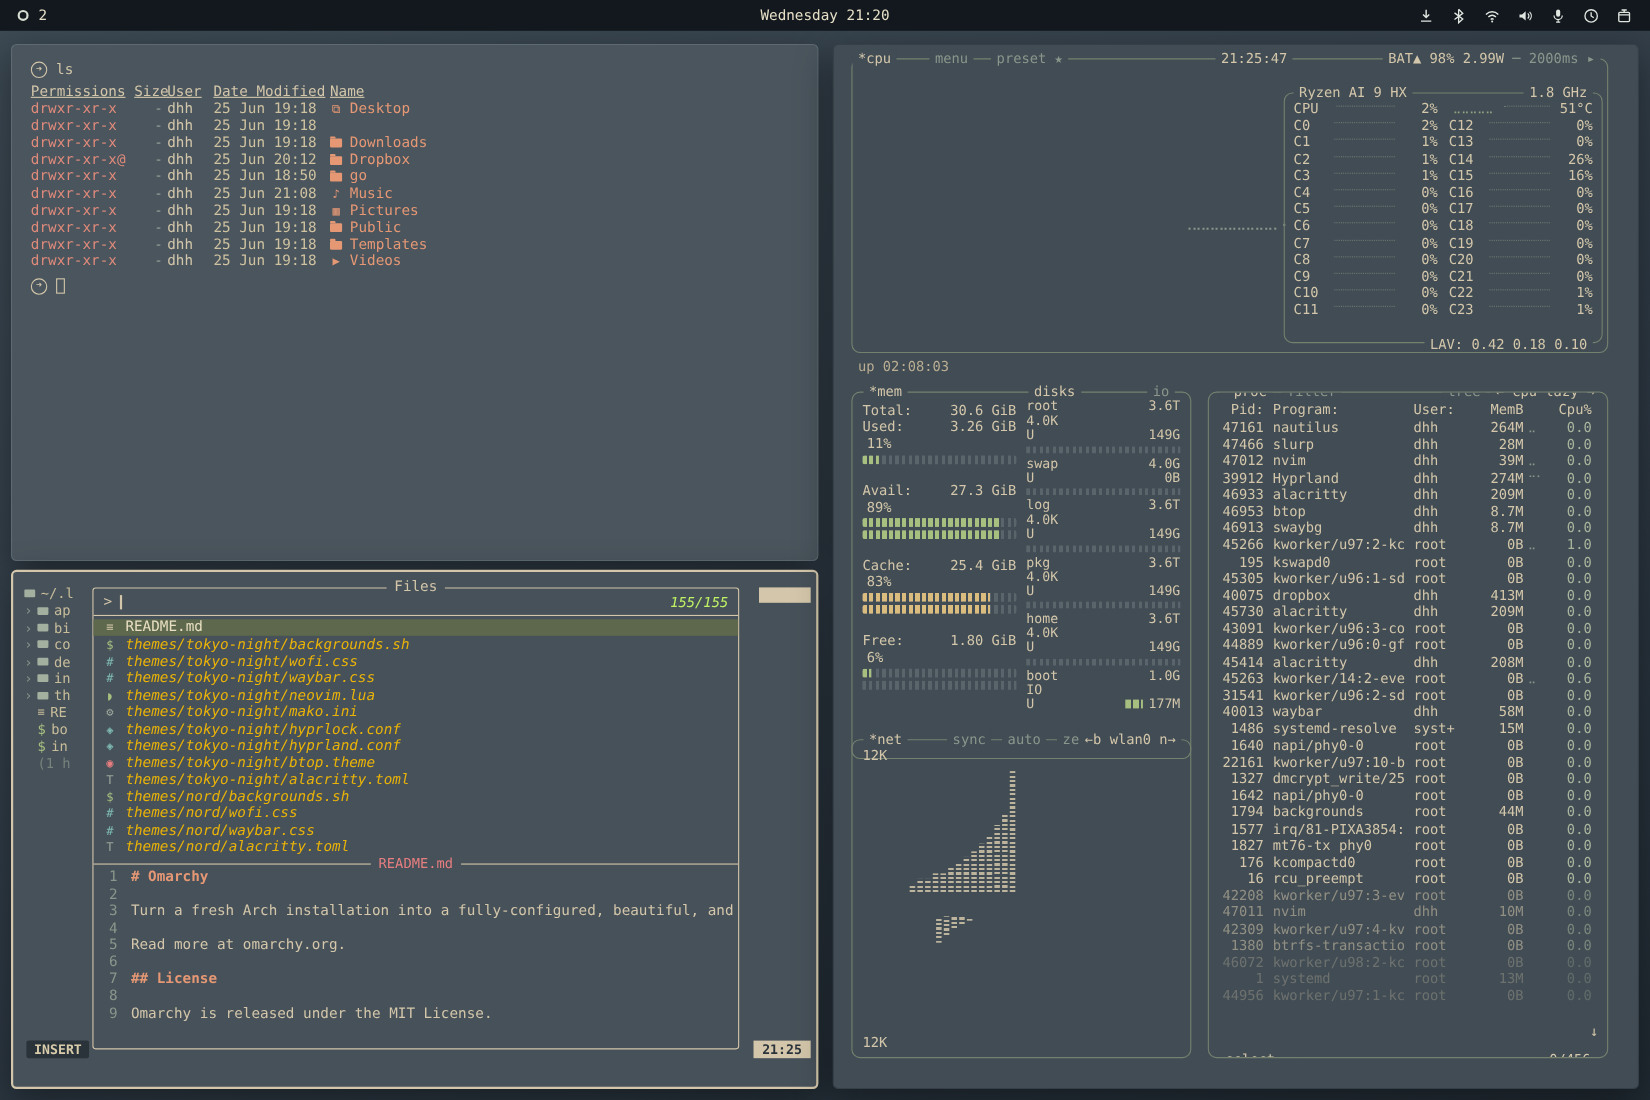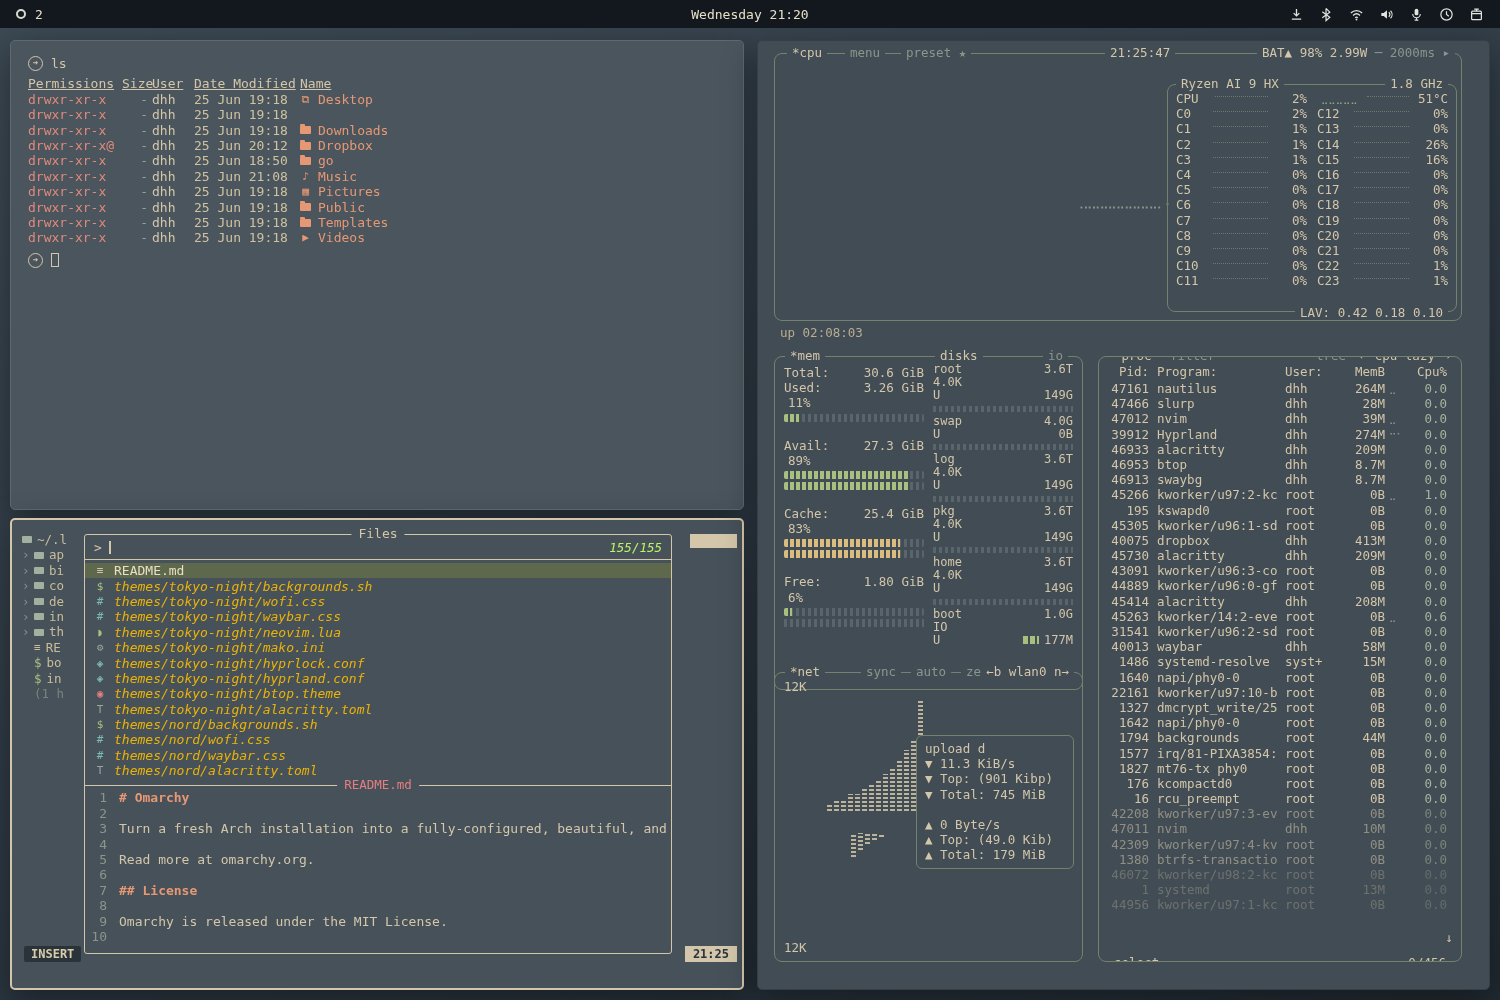--- a/index.html
+++ b/index.html
@@ -456,37 +456,33 @@
           <span class="pv-h">## License</span>
         </div>
         <div class="pv-line">
           <span class="pv-num">8</span>
           <span></span>
         </div>
         <div class="pv-line">
           <span class="pv-num">9</span>
           <span>Omarchy is released under the MIT License.</span>
         </div>
-        <div class="pv-line">
-          <span class="pv-num">10</span>
-          <span></span>
-        </div>
       </div>
   </div>
 
   <span class="scroll-thumb"></span>
   <span class="mode-badge">INSERT</span>
   <span class="clockbadge">21:25</span>
 </div>
 
 <div class="window" id="btop">
   <div class="bwrap">
 
     <div class="bbox" id="cpu-box">
-      <span class="bt" style="left:12px">*cpu</span>
+      <span class="bt" style="left:0">*cpu</span>
       <span class="bt dimtxt" style="left:70px">menu</span>
       <span class="bt dimtxt" style="left:126px">preset ★</span>
       <span class="bt" style="left:330px">21:25:47</span>
       <span class="bt" style="left:482px">BAT▲ 98% 2.99W</span>
       <span class="bt dimtxt" style="right:6px">─ 2000ms ▸</span>
 
       <span class="cpu-graph">⢀⣀⣀⣀⣀⣀⣀⣀⣀⣀⡀⠄</span>
 
       <div id="core-box">
         <span class="bt" style="left:8px; top:-9px; background:#414c54">Ryzen AI 9 HX</span>
@@ -802,30 +798,20 @@
           <span class="nbar" style="height: 58%;"></span>
           <span class="nbar" style="height: 90%;"></span>
         </div>
       <div id="net-up-graph">
           <span class="nbar" style="height: 36%;"></span>
           <span class="nbar" style="height: 26%;"></span>
           <span class="nbar" style="height: 16%;"></span>
           <span class="nbar" style="height: 10%;"></span>
           <span class="nbar" style="height: 6%;"></span>
         </div>
-      <div class="net-stats" id="net-stats">
-          <div class="net-line">upload d</div>
-          <div class="net-line">▼ 11.3 KiB/s</div>
-          <div class="net-line">▼ Top: (901 Kibp)</div>
-          <div class="net-line">▼ Total: 745 MiB</div>
-          <div class="net-line"></div>
-          <div class="net-line">▲ 0 Byte/s</div>
-          <div class="net-line">▲ Top: (49.0 Kib)</div>
-          <div class="net-line">▲ Total: 179 MiB</div>
-        </div>
       <span class="net-scale-bot">12K</span>
     </div>
 
     <div class="bbox" id="proc-box">
       <span class="bt" style="left:10px">*proc</span>
       <span class="bt dimtxt" style="left:66px">filter</span>
       <span class="bt dimtxt" style="right:110px">tree</span>
       <span class="bt" style="right:6px">← cpu lazy →</span>
       <div class="proc-headwrap">
         <div class="proc-head">

